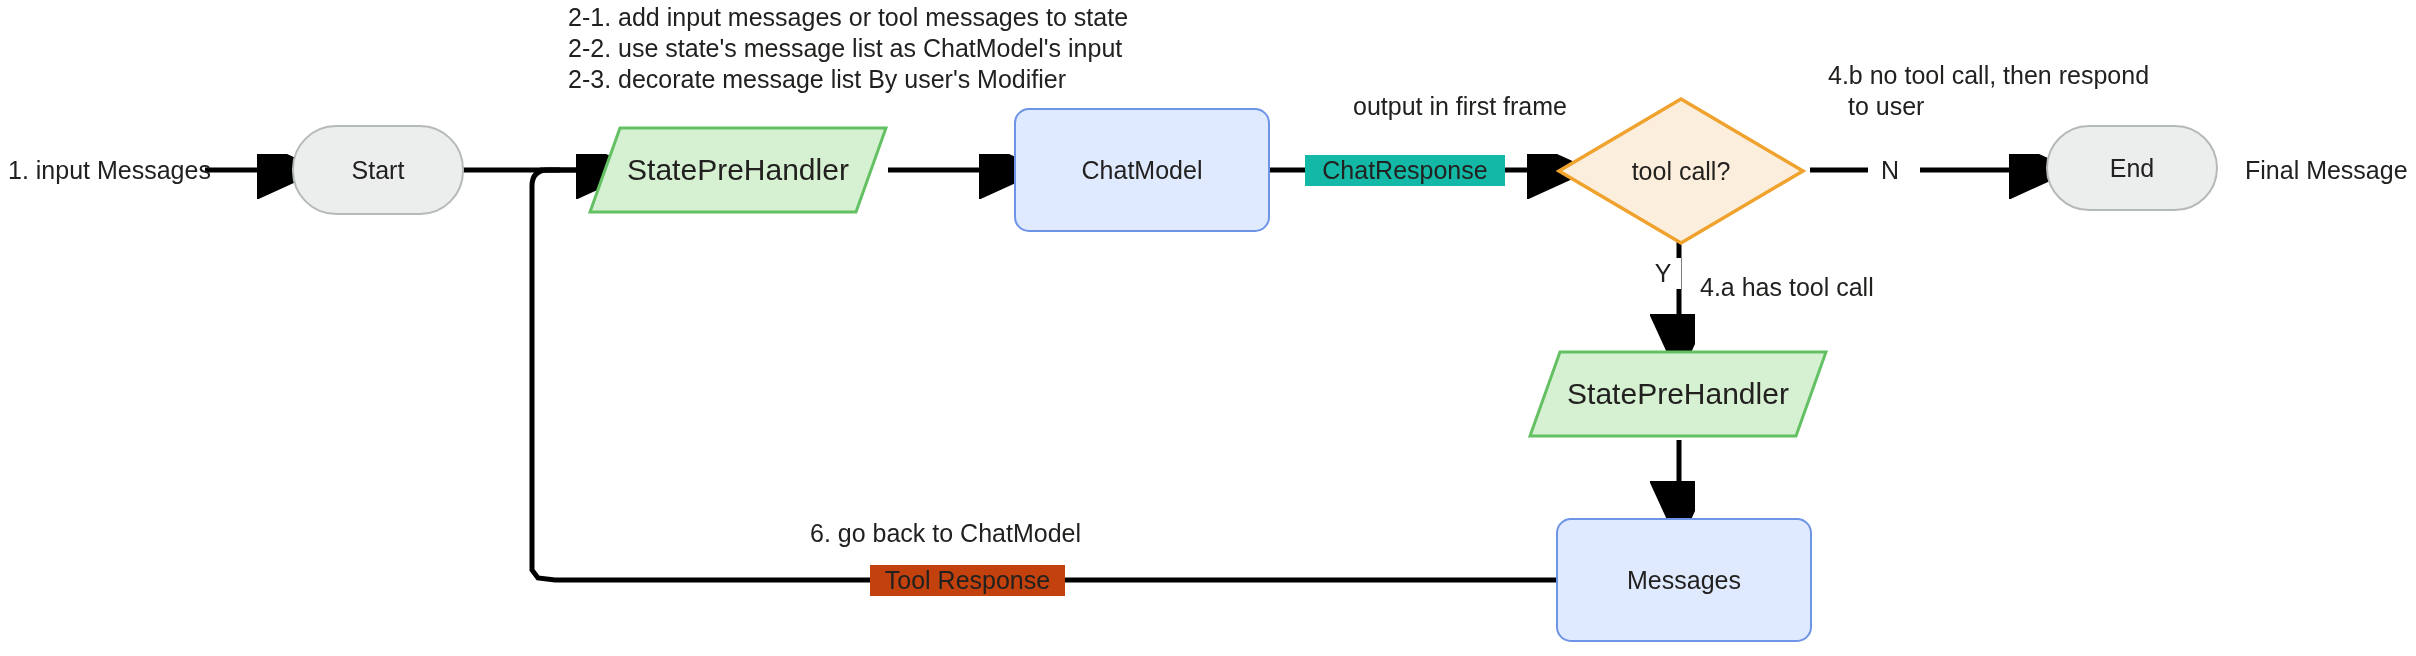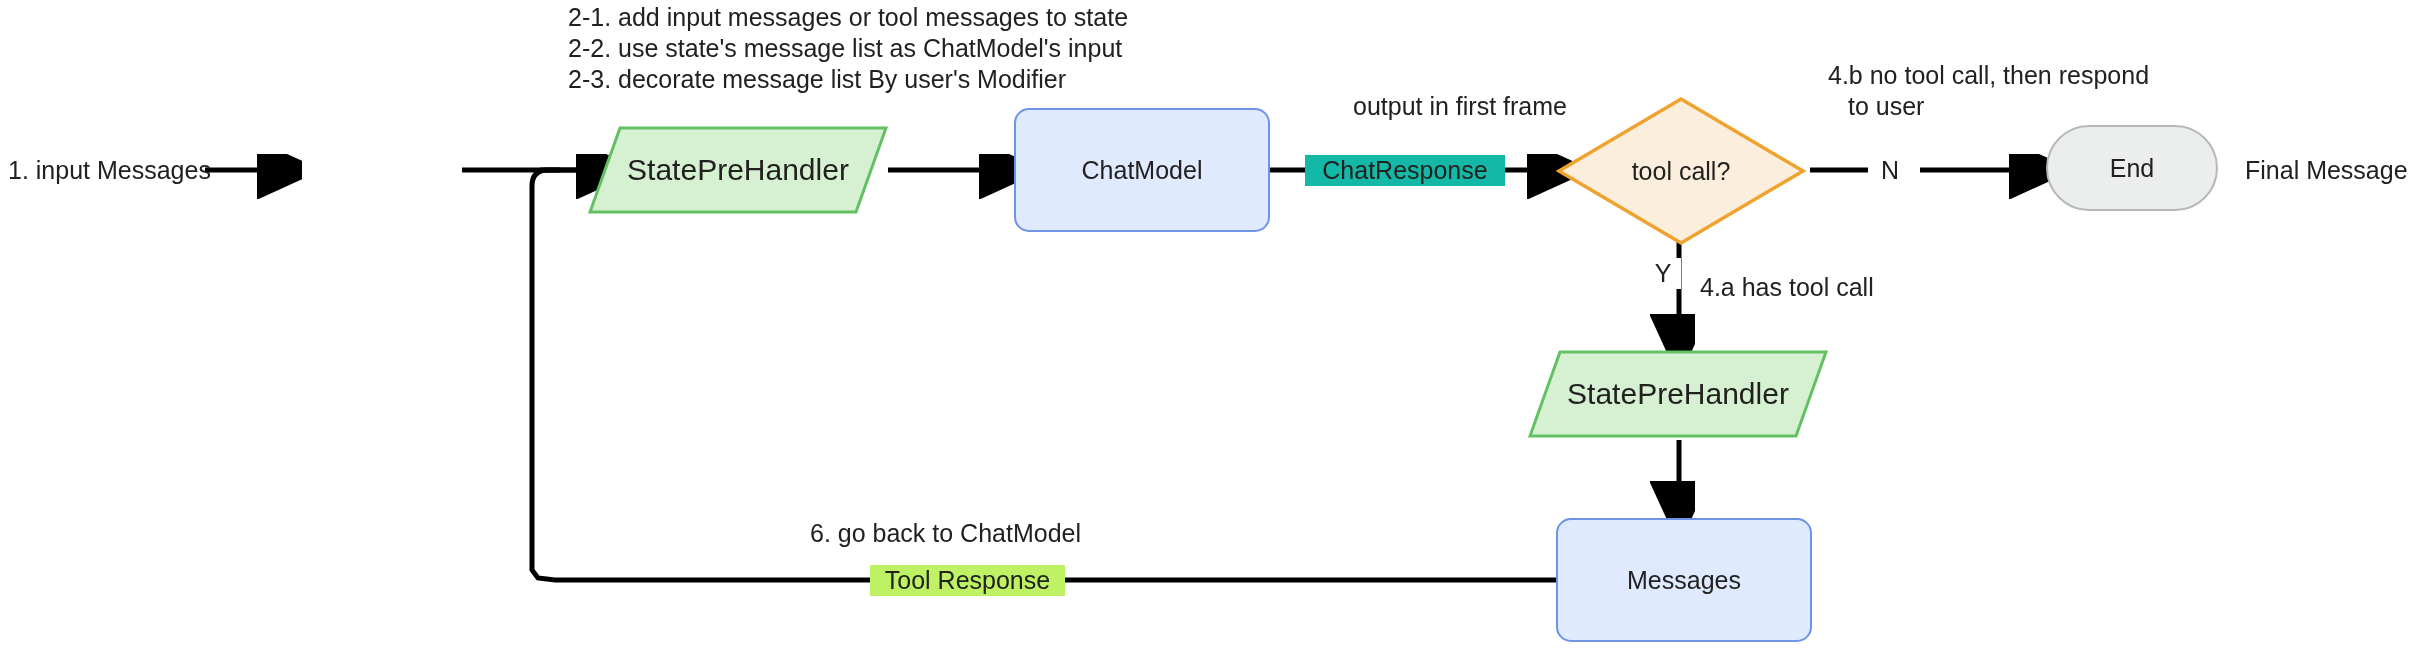--- a/index.html
+++ b/index.html
@@ -145,22 +145,25 @@
   <div class="label" style="left:8px; top:155px;">1. input Messages</div>
 
   <div class="label center" style="left:1305px; top:155px; width:200px; background:#14b8a6;">ChatResponse</div>
 
   <div class="label center" style="left:1868px; top:155px; width:44px; background:#ffffff;">N</div>
 
   <div class="label center" style="left:1645px; top:258px; width:36px; background:#ffffff;">Y</div>
 
   <div class="label" style="left:2245px; top:155px;">Final Message</div>
 
-  <div class="label center" style="left:870px; top:565px; width:195px; background:#bef264;">Tool Response</div>
+  <div class="label center" style="left:870px; top:565px; width:195px; background:#c2410c;">Tool Response</div>
 
+  <div class="node node-terminator" style="left:292px; top:125px; width:172px; height:90px;">
+    <span>Start</span>
+  </div>
 
   <div class="node-data-wrap" style="left:588px; top:126px; width:300px; height:88px;">
     <svg viewBox="0 0 300 88" preserveAspectRatio="none">
       <polygon points="32,2 298,2 268,86 2,86" fill="#d6f0d2" stroke="#63c163" stroke-width="3"></polygon>
     </svg>
     <div class="node-data-text">StatePreHandler</div>
   </div>
 
   <div class="node node-process" style="left:1014px; top:108px; width:256px; height:124px;">
     <span>ChatModel</span>

